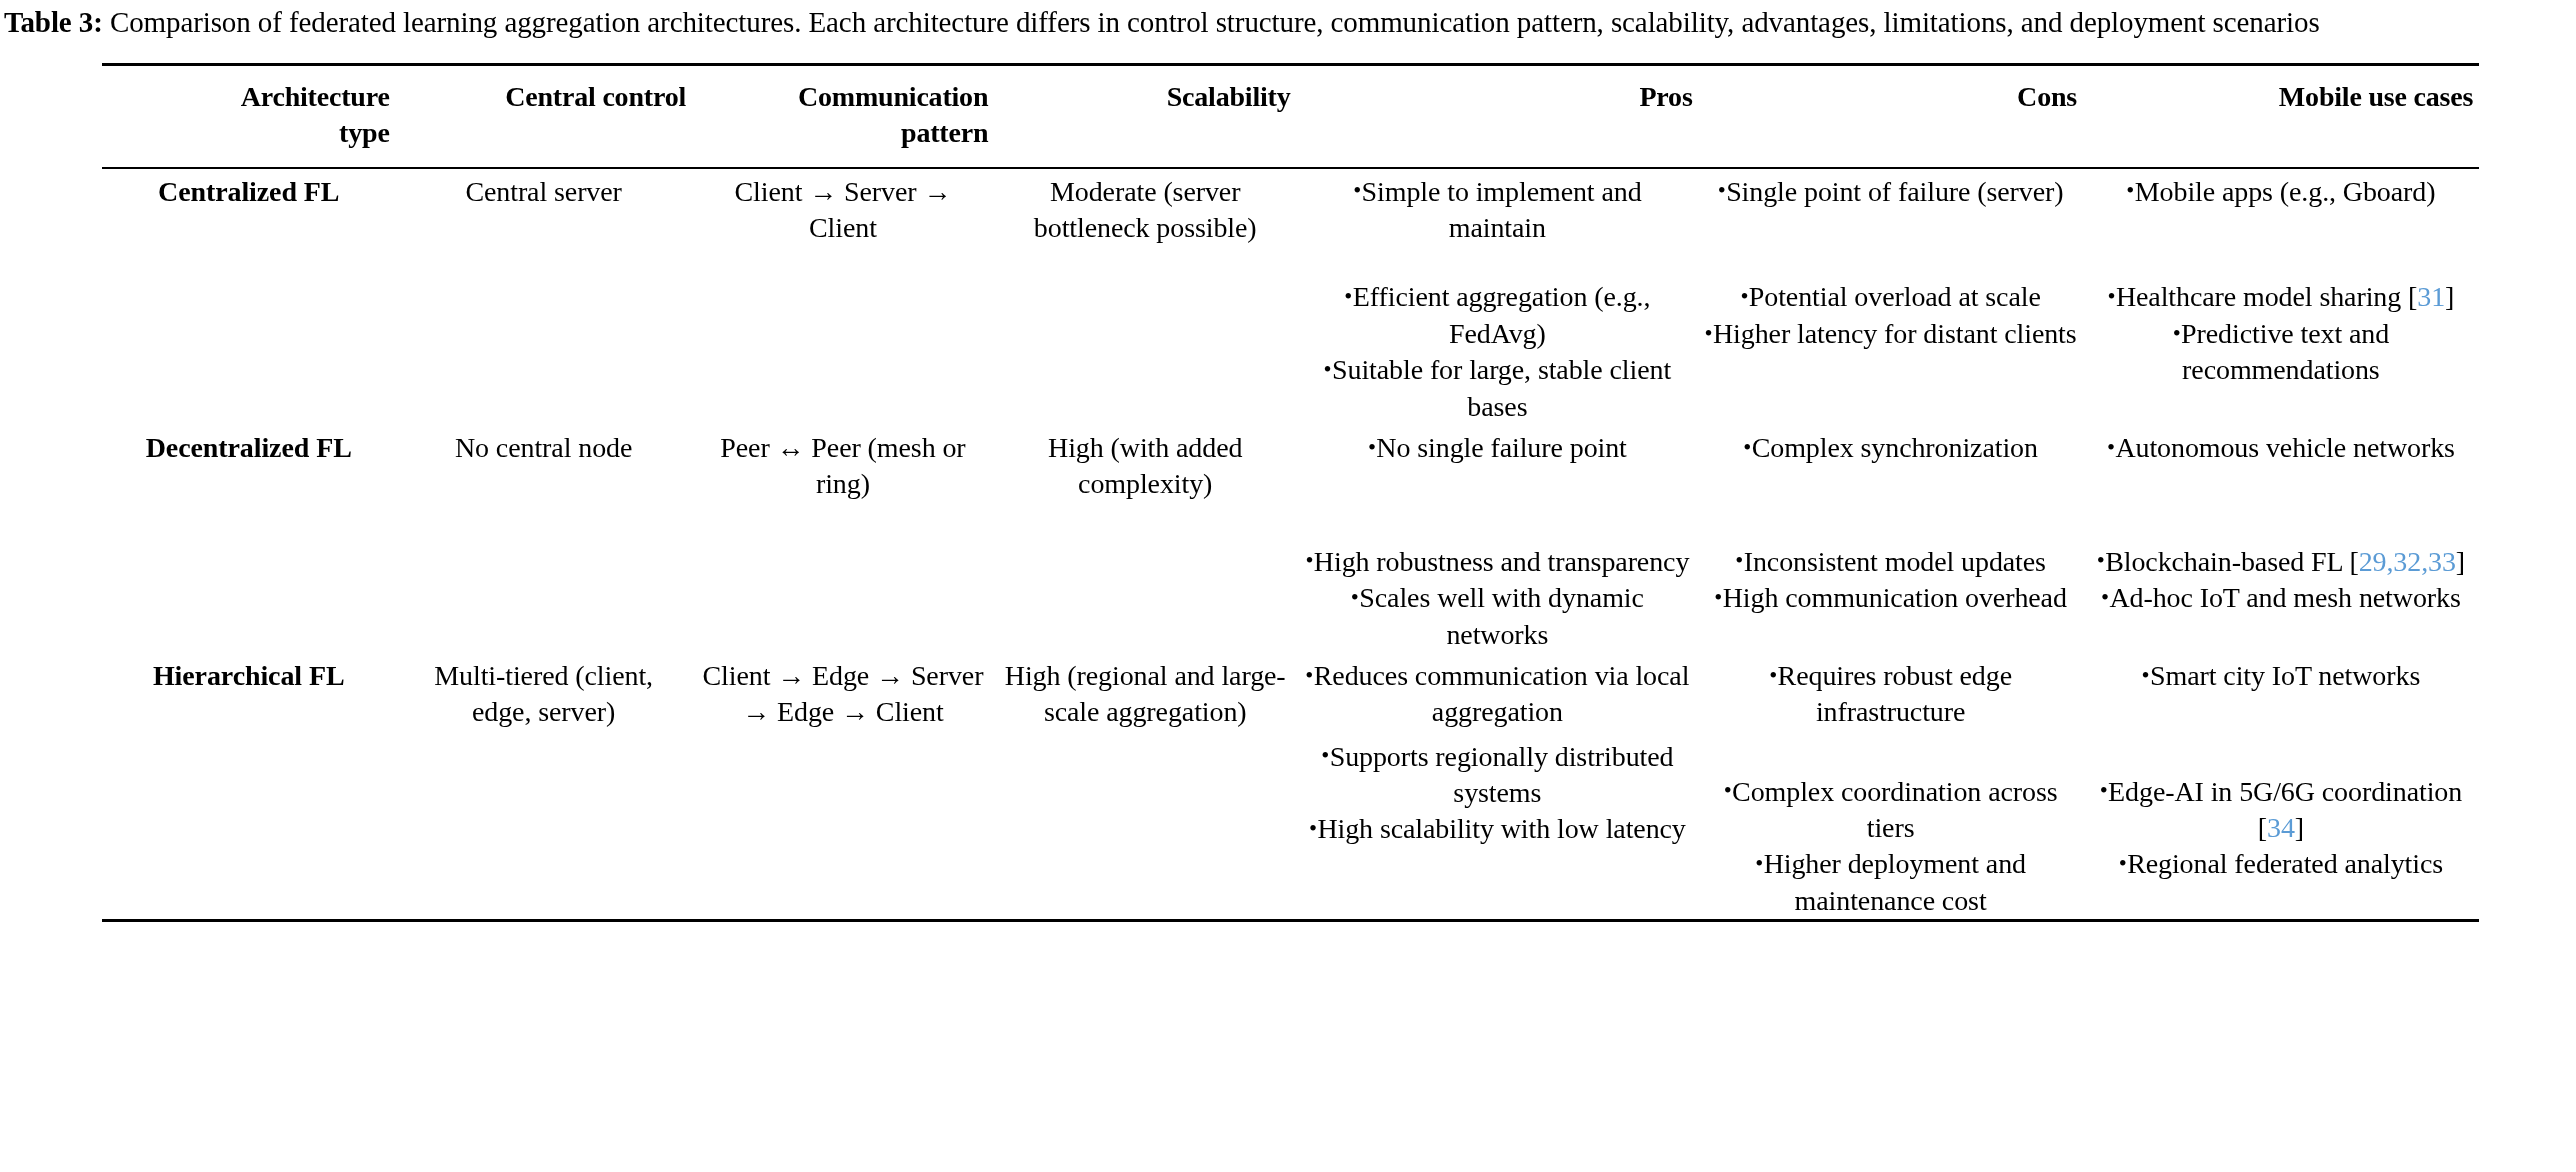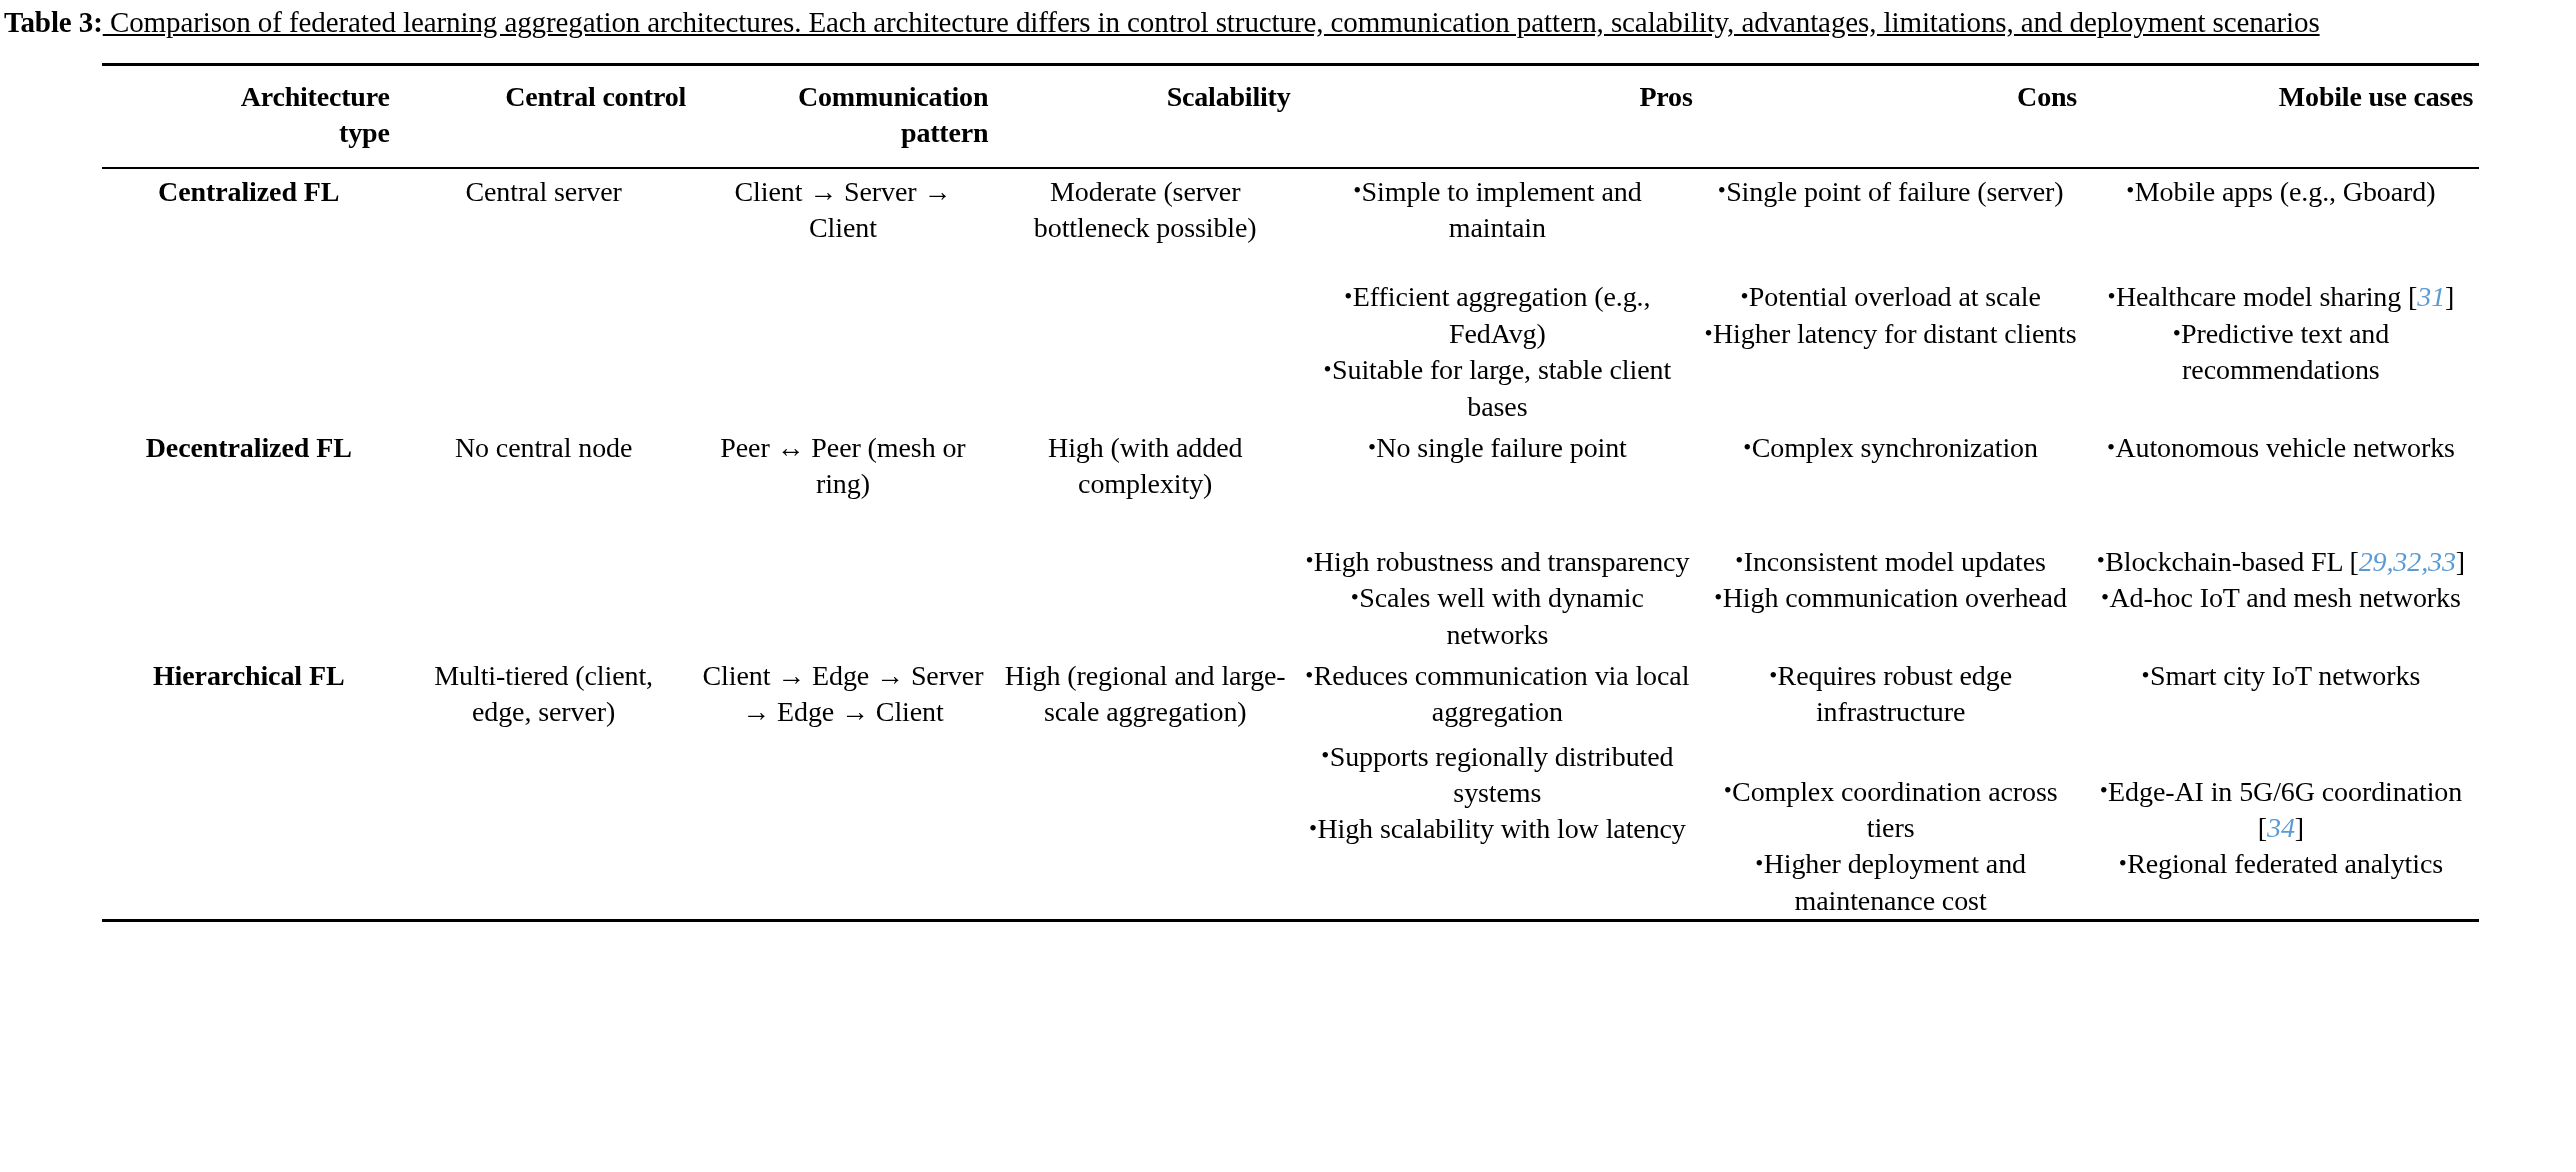--- a/index.html
+++ b/index.html
@@ -28,21 +28,20 @@
     line-height: 1.30;
     padding: 3.9px 3.9px 0 3.9px;
     text-align: left;
     letter-spacing: -0.1px;
   }
   .caption .caption-label {
     font-weight: bold;
   }
   .caption .caption-text {
     font-weight: normal;
-    text-decoration: underline;
   }
 
   
   .table-wrap {
     margin: 21.3px 0 0 0;
     padding: 0 97px 0 102px;
     box-sizing: border-box;
   }
   table.ftable {
     width: 100%;
@@ -86,21 +85,21 @@
     text-indent: 0;
     margin: 0;
     padding: 0;
     line-height: 1.30;
   }
   ul.blist li .bullet {
     font-size: 0.82em;
     vertical-align: 0.10em;
     margin-right: 0.5px;
   }
-  .cite { color: #5b9bd5; font-style: italic; }
+  .cite { color: #5b9bd5; }
 
   
   col.c-arch  { width: 10.0%; }
   col.c-ctrl  { width: 10.1%; }
   col.c-comm  { width: 10.3%; }
   col.c-scal  { width: 10.3%; }
   col.c-pros  { width: 13.7%; }
   col.c-cons  { width: 13.1%; }
   col.c-exam  { width: 13.5%; }
 

